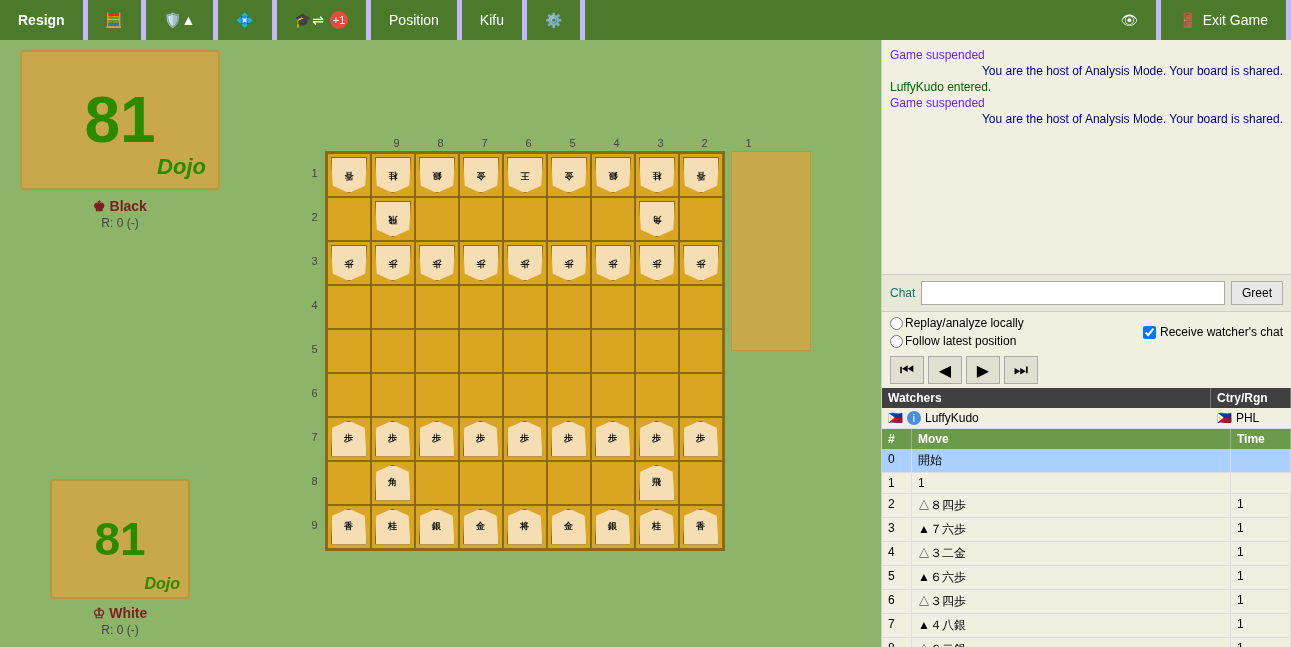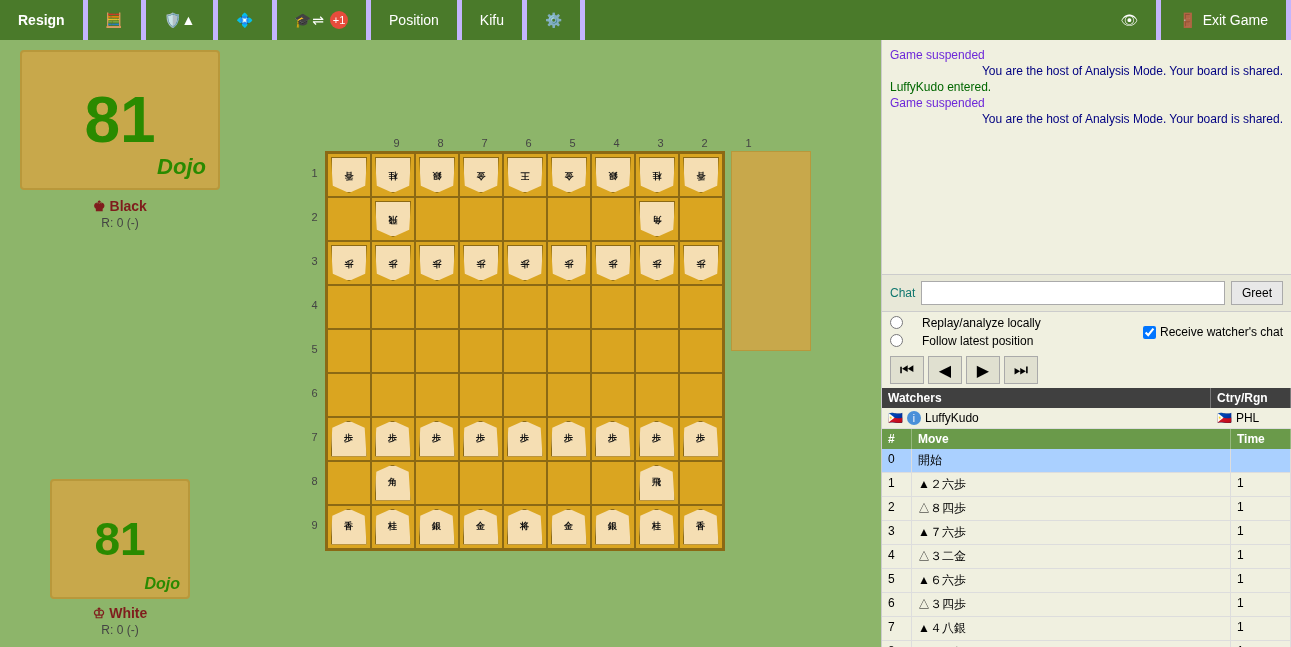--- a/index.html
+++ b/index.html
@@ -221,22 +221,22 @@
     .options-row {
       display: flex;
       align-items: center;
       padding: 4px 8px;
       font-size: 12px;
       background: #f0f0e0;
       gap: 16px;
     }
     .radio-option {
       display: flex;
-      align-items: flex-start;
-      gap: 19px;
+      align-items: flex-end;
+      gap: 2px;
       cursor: pointer;
     }
     .receive-watcher {
       display: flex;
       align-items: center;
       gap: 4px;
       font-size: 12px;
     }
     .controls-row {
       display: flex;
@@ -651,21 +651,20 @@
         <div>Move</div>
         <div>Time</div>
       </div>
       <div class="move-row selected">
         <div>0</div>
         <div>開始</div>
         <div></div>
       </div>
       <div class="move-row">
         <div>1</div>
-        <div>▲２六歩</div>
         <div>1</div>
       </div>
       <div class="move-row">
         <div>2</div>
         <div>△８四歩</div>
         <div>1</div>
       </div>
       <div class="move-row">
         <div>3</div>
         <div>▲７六歩</div>

